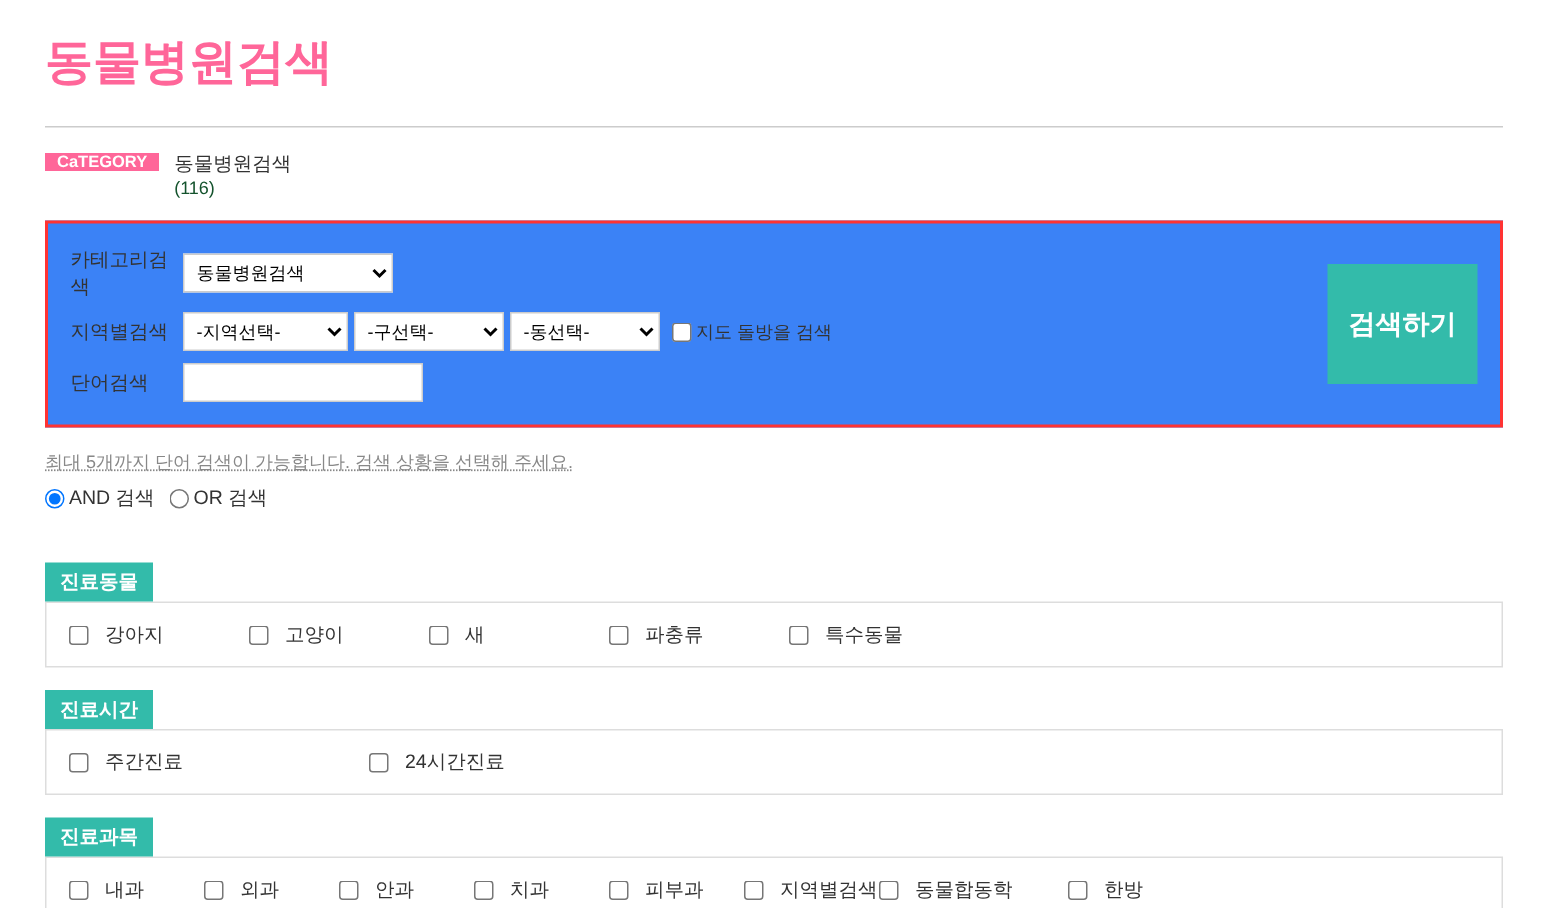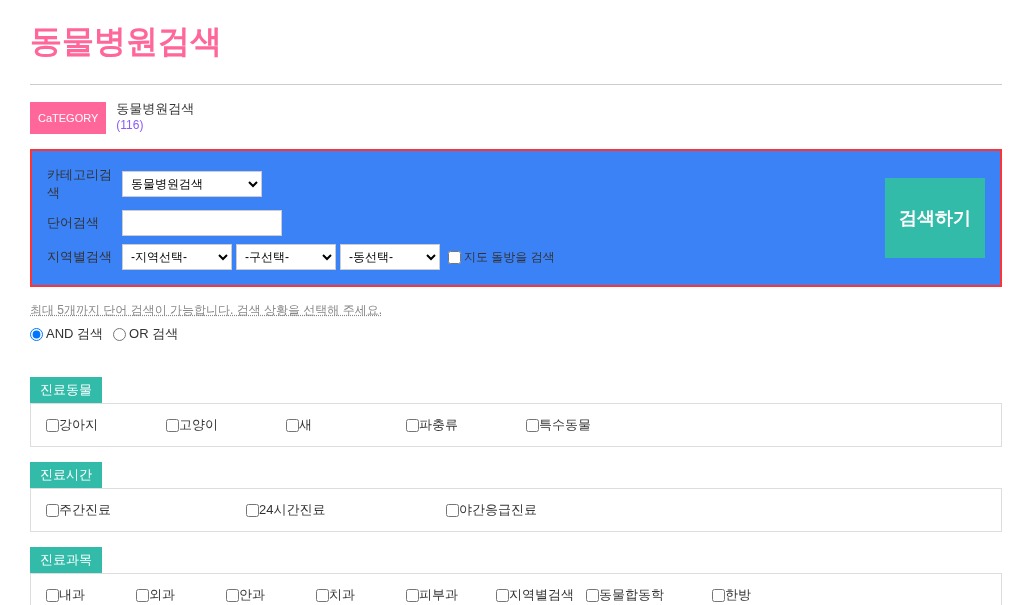--- a/index.html
+++ b/index.html
@@ -27,22 +27,22 @@
     }
     .breadcrumb-row {
       display: flex;
       align-items: flex-start;
       margin-bottom: 15px;
     }
     .category-badge {
       background: #ff6699;
       color: #fff;
       font-size: 11px;
-      font-weight: normal;
-      padding: 10px 8px;
+      font-weight: bold;
+      padding: 0 8px;
       margin-right: 10px;
       white-space: nowrap;
       margin-top: 2px;
     }
     .search-box {
       border: 2px solid #ff3333;
       background: #3b82f6;
       padding: 15px;
       margin-bottom: 15px;
       display: flex;
@@ -134,39 +134,39 @@
       gap: 3px;
       cursor: pointer;
     }
     .filter-section {
       margin-bottom: 15px;
     }
     .filter-section-title {
       background: #33bbaa;
       color: #fff;
       font-size: 13px;
-      font-weight: normal;
+      font-weight: bold;
       padding: 4px 10px;
       margin-bottom: 0;
       display: inline-block;
     }
     .filter-section-body {
       border: 1px solid #ddd;
       padding: 10px 15px;
     }
     .filter-items {
       display: flex;
       align-items: center;
       gap: 0;
       flex-wrap: wrap;
     }
     .filter-item {
       display: flex;
       align-items: center;
-      gap: 0;
+      gap: 11px;
       font-size: 13px;
       cursor: pointer;
       min-width: 120px;
       margin: 2px 0;
     }
     .filter-item input[type="checkbox"] {
       cursor: pointer;
     }
   </style>
 </head>
@@ -175,55 +175,55 @@
 <div class="page-container">
 
   <div class="page-title">동물병원검색</div>
 
   <hr class="divider">
 
   <div class="breadcrumb-row">
     <span class="category-badge">CaTEGORY</span>
     <div>
       <div>동물병원검색</div>
-      <div style="color:#8b5cf6;font-size:12px;">(116)</div>
+      <div style="color:#14532d;font-size:12px;">(116)</div>
     </div>
   </div>
 
   <div class="search-box">
     <div class="search-fields">
 
       <div class="search-row">
         <span class="search-label">카테고리검색</span>
         <select class="cat-select">
           <option>동물병원검색</option>
         </select>
-      </div>
-
-      <div class="search-row">
-        <span class="search-label">단어검색</span>
-        <input type="text" class="keyword-input" style="">
       </div>
 
       <div class="search-row">
         <span class="search-label">지역별검색</span>
         <select class="region-select">
           <option>-지역선택-</option>
         </select>
         <select class="district-select">
           <option>-구선택-</option>
         </select>
         <select class="dong-select">
           <option>-동선택-</option>
         </select>
         <label class="map-check-label">
           <input type="checkbox" style="">
           <span>지도 돌방을 검색</span>
         </label>
       </div>
+
+      <div class="search-row">
+        <span class="search-label">단어검색</span>
+        <input type="text" class="keyword-input" style="">
+      </div>
     </div>
     <button class="search-button">검색하기</button>
   </div>
 
   <div class="hint-text">최대 5개까지 단어 검색이 가능합니다. 검색 상황을 선택해 주세요.</div>
 
   <div class="radio-row">
     <label class="radio-label">
       <input type="radio" name="search_type" checked="" style="">
       <span>AND 검색</span>
@@ -267,24 +267,20 @@
     <div class="filter-section-body">
       <div class="filter-items">
         <label class="filter-item" style="min-width:200px;">
           <input type="checkbox" style="">
           <span>주간진료</span>
         </label>
         <label class="filter-item" style="min-width:200px;">
           <input type="checkbox" style="">
           <span>24시간진료</span>
         </label>
-        <label class="filter-item" style="min-width:200px;">
-          <input type="checkbox" style="">
-          <span>야간응급진료</span>
-        </label>
       </div>
     </div>
   </div>
 
   <div class="filter-section">
     <div class="filter-section-title">진료과목</div>
     <div class="filter-section-body">
       <div class="filter-items">
         <label class="filter-item" style="min-width:90px;">
           <input type="checkbox" style="">

